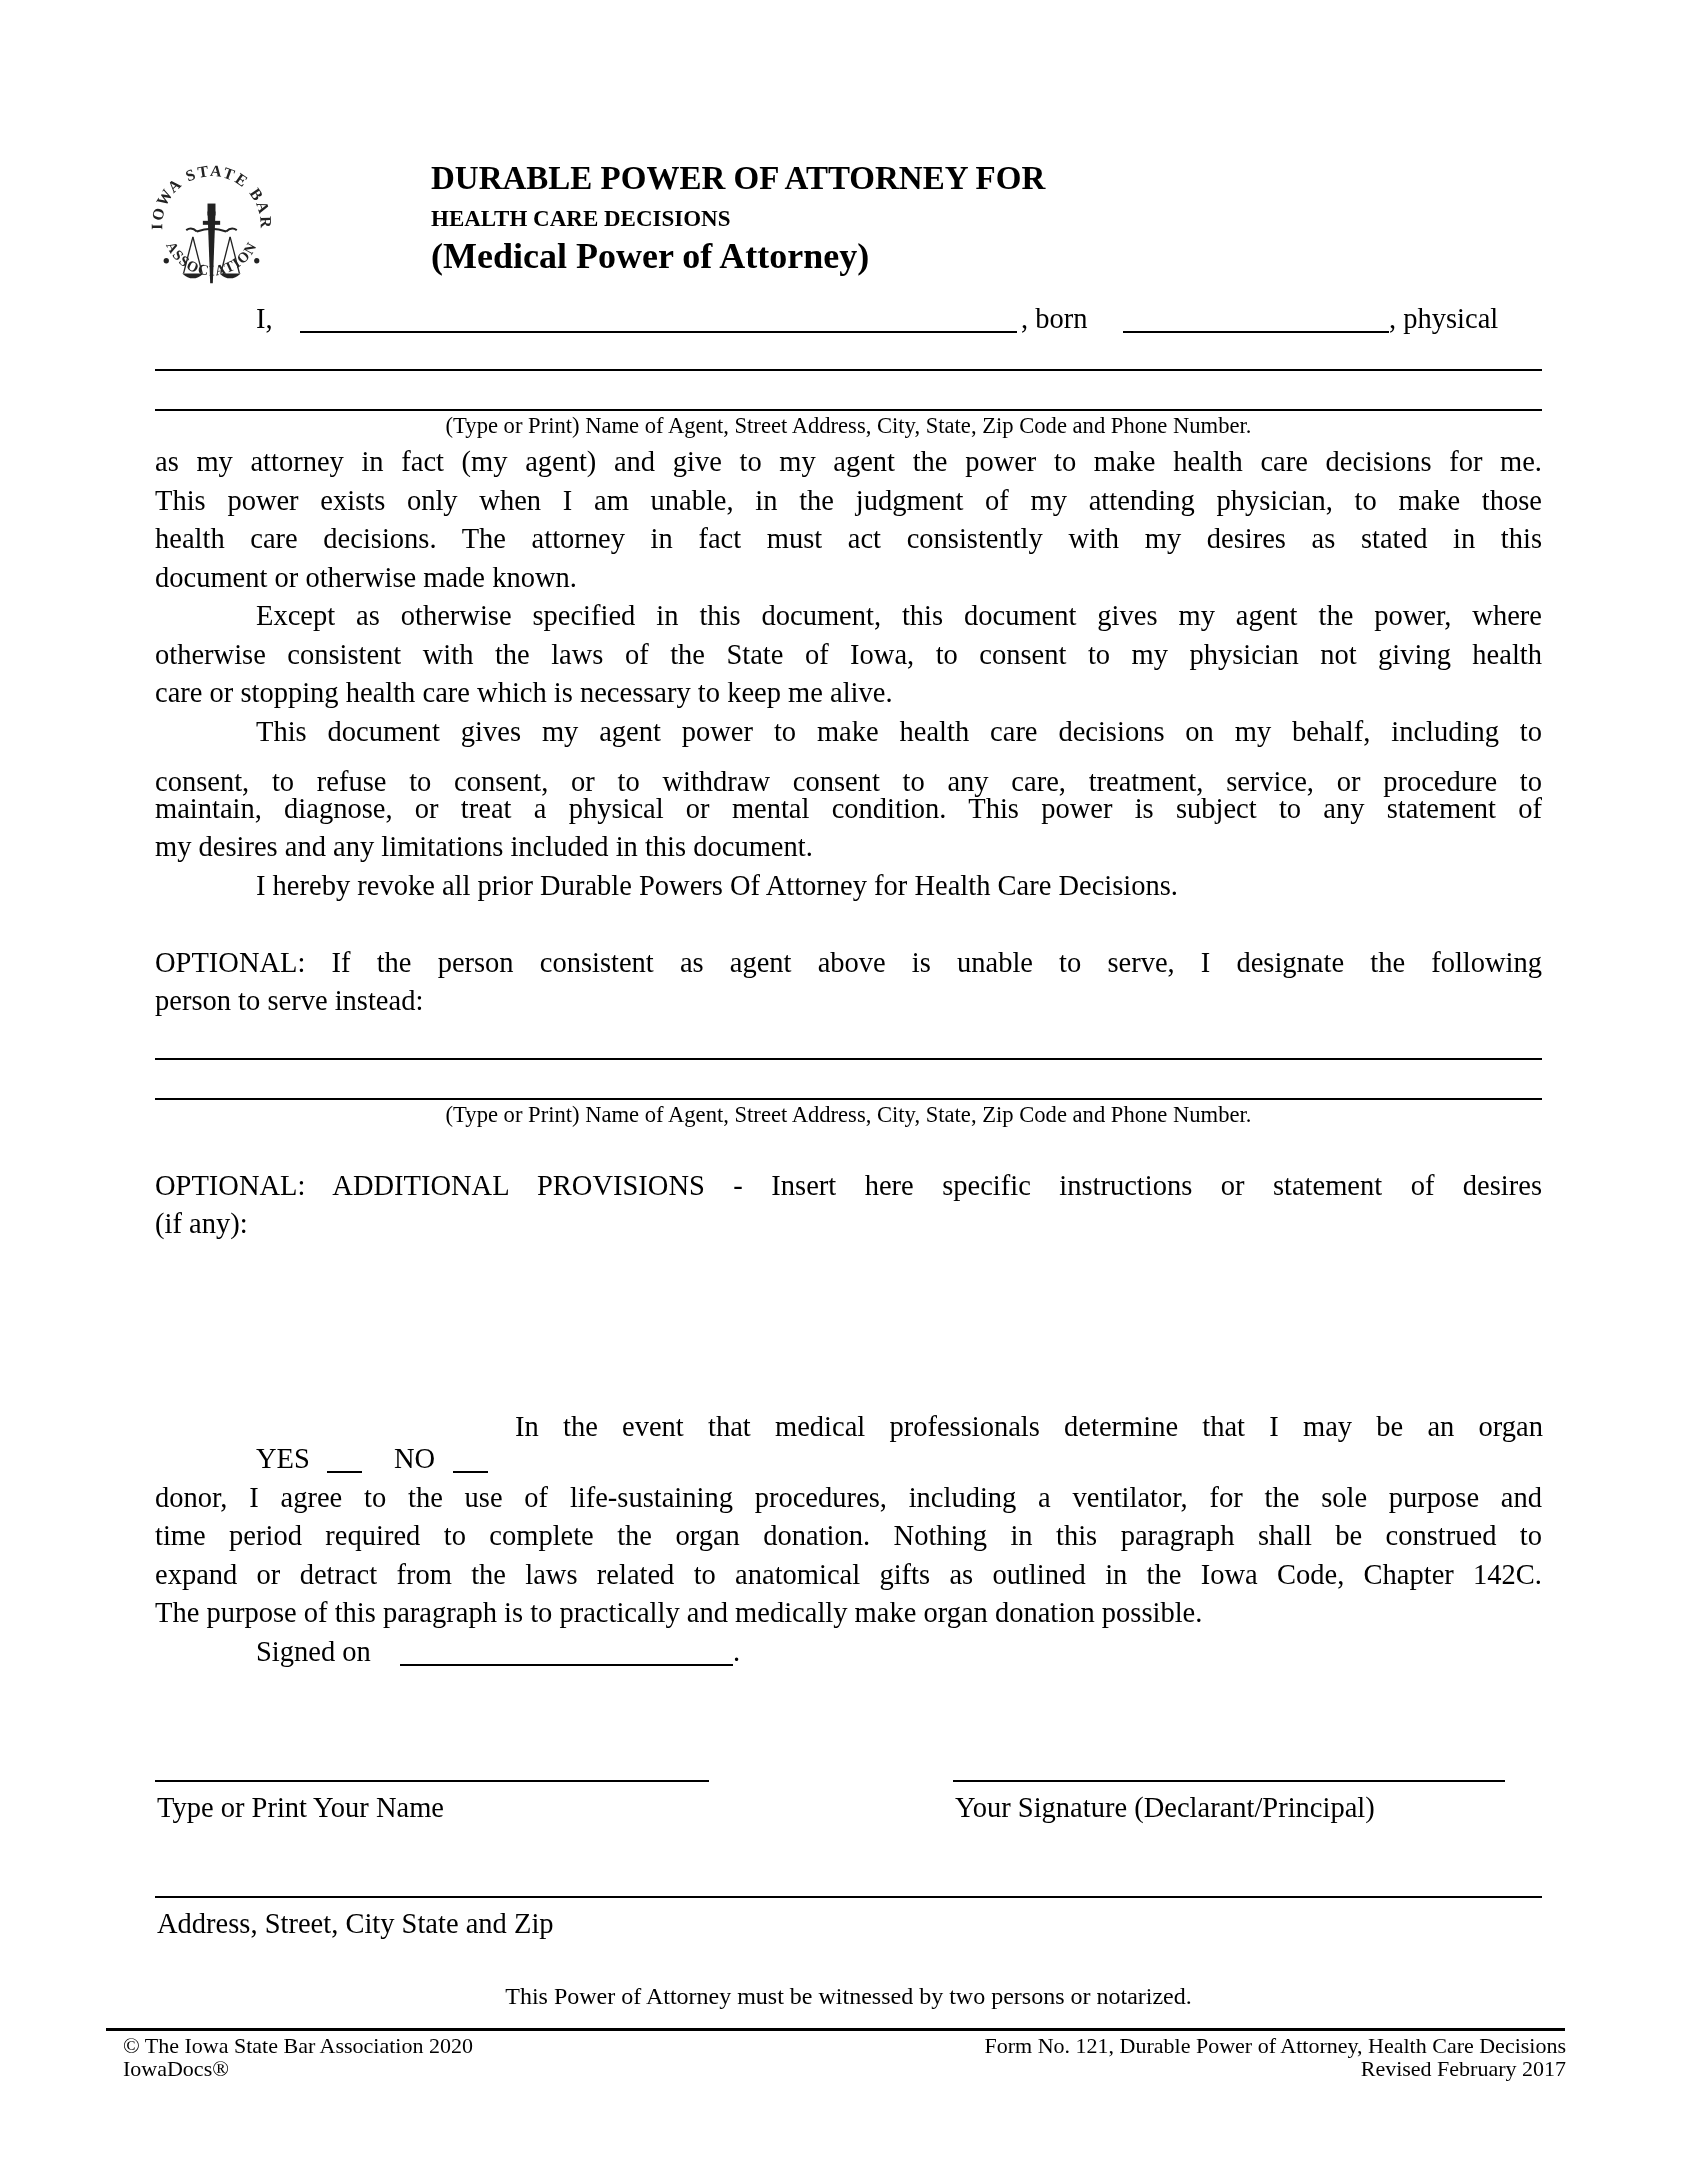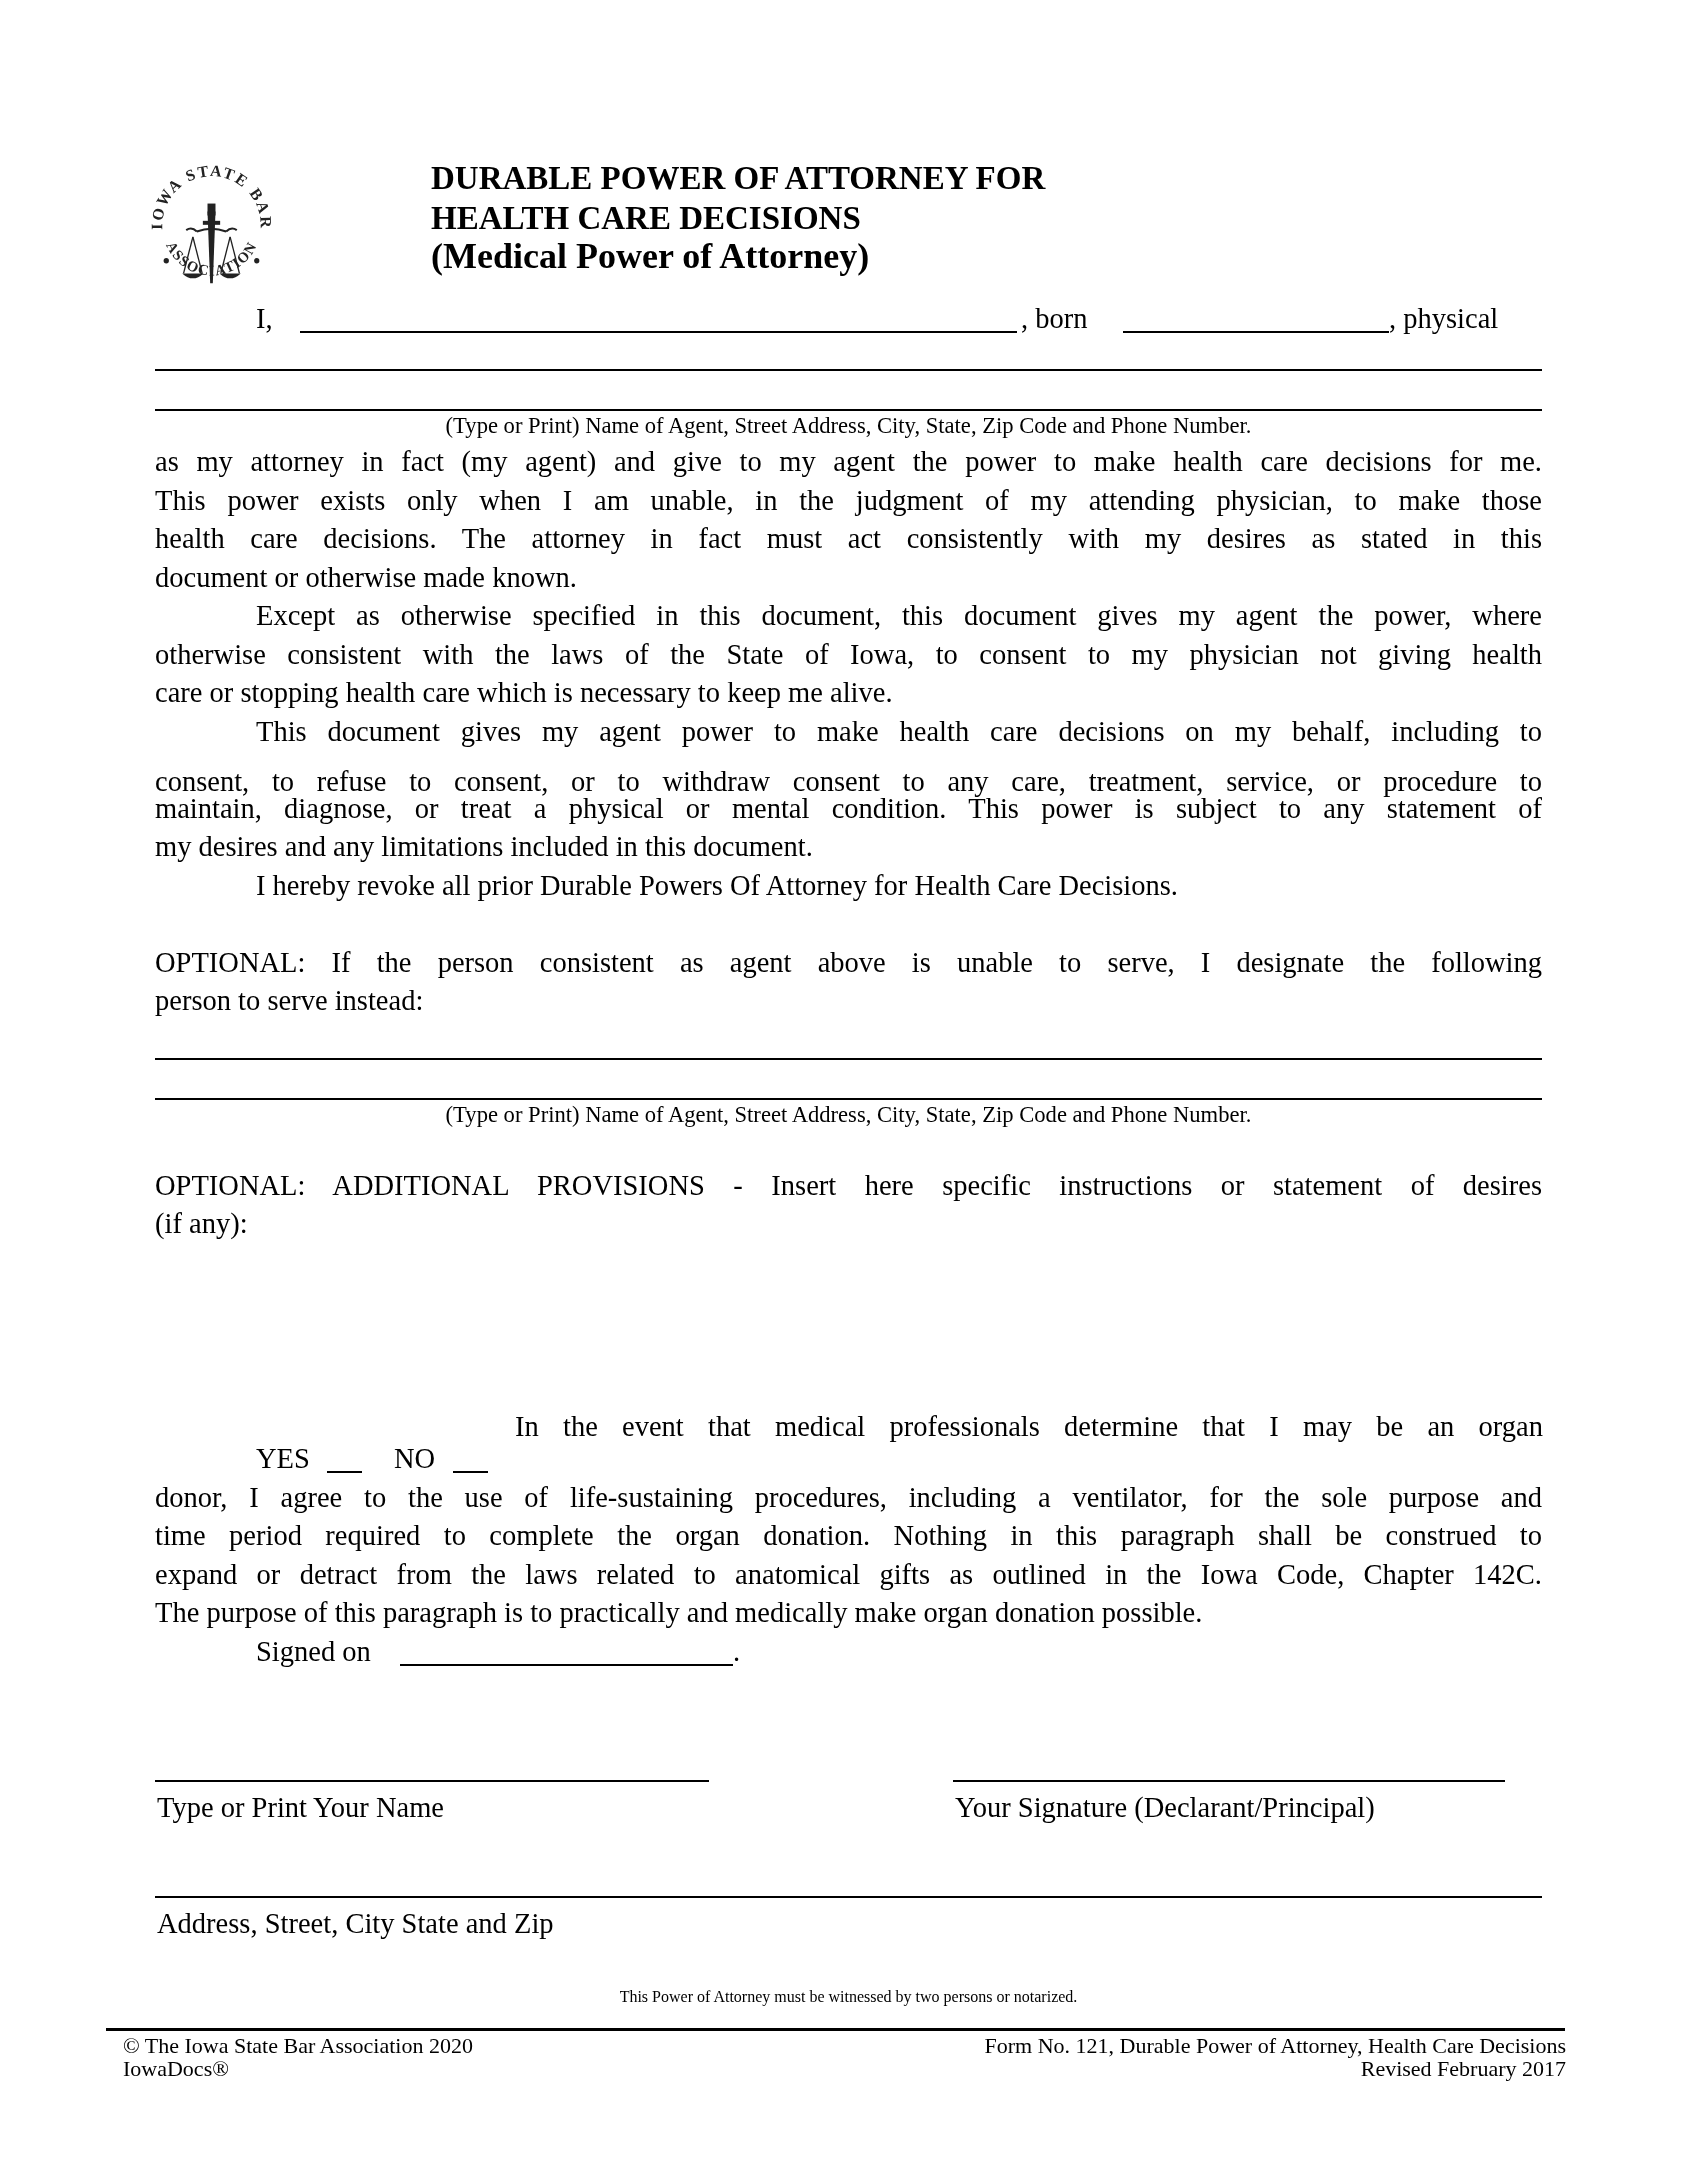--- a/index.html
+++ b/index.html
@@ -85,21 +85,21 @@
     <line x1="72" y1="120" x2="86" y2="175" stroke="#222" stroke-width="2"></line>
     <path d="M 56 175 Q 72 190 88 175 Z" fill="#222"></path>
 
     <line x1="128" y1="120" x2="114" y2="175" stroke="#222" stroke-width="2"></line>
     <line x1="128" y1="120" x2="142" y2="175" stroke="#222" stroke-width="2"></line>
     <path d="M 112 175 Q 128 190 144 175 Z" fill="#222"></path>
   </svg>
 </div>
 
 <div class="abs title" style="top:159px; font-size:33px; line-height:39px;">DURABLE POWER OF ATTORNEY FOR</div>
-<div class="abs title" style="top:199px; font-size:33px; line-height:39px;">HEALTH CARE DECISIONS</div>
+<div class="abs title" style="top:199px; font-size:23px; line-height:39px;">HEALTH CARE DECISIONS</div>
 <div class="abs title" style="top:240px; font-size:36px; line-height:33px;">(Medical Power of Attorney)</div>
 
 <div class="abs txt" style="left:256px; top:299px;">I,</div>
 <div class="abs" style="left:300px; top:331px; width:717px; height:2px; background:#000;"><span></span></div>
 <div class="abs txt" style="left:1021px; top:299px;">, born</div>
 <div class="abs" style="left:1123px; top:331px; width:266px; height:2px; background:#000;"><span></span></div>
 <div class="abs txt" style="left:1389px; top:299px;">, physical</div>
 
 <div class="rule" style="left:155px; top:369px; width:1387px;"><span></span></div>
 <div class="rule" style="left:155px; top:409px; width:1387px;"><span></span></div>
@@ -146,20 +146,20 @@
 <div class="abs txt" style="left:733px; top:1632px;">.</div>
 
 <div class="rule" style="left:155px; top:1780px; width:554px;"><span></span></div>
 <div class="abs txt" style="left:157px; top:1788px;">Type or Print Your Name</div>
 <div class="rule" style="left:953px; top:1780px; width:552px;"><span></span></div>
 <div class="abs txt" style="left:955px; top:1788px;">Your Signature (Declarant/Principal)</div>
 
 <div class="rule" style="left:155px; top:1896px; width:1387px;"><span></span></div>
 <div class="abs txt" style="left:157px; top:1904px;">Address, Street, City State and Zip</div>
 
-<div class="abs" style="left:155px; top:1982px; width:1387px; text-align:center; font-size:16px; line-height:29px;">This Power of Attorney must be witnessed by two persons or notarized.</div>
+<div class="abs" style="left:155px; top:1982px; width:1387px; text-align:center; font-size:24px; line-height:29px;">This Power of Attorney must be witnessed by two persons or notarized.</div>
 
 <div class="rule" style="left:106px; top:2028px; width:1459px; height:2.7px;"></div>
 <div class="abs footer" style="left:123px; top:2035px;">© The Iowa State Bar Association 2020</div>
 <div class="abs footer" style="left:123px; top:2058px;">IowaDocs®</div>
 <div class="abs footer" style="right:127px; top:2035px; text-align:right;">Form No. 121, Durable Power of Attorney, Health Care Decisions</div>
 <div class="abs footer" style="right:127px; top:2058px; text-align:right;">Revised February 2017</div>
 
 
 </body></html>

